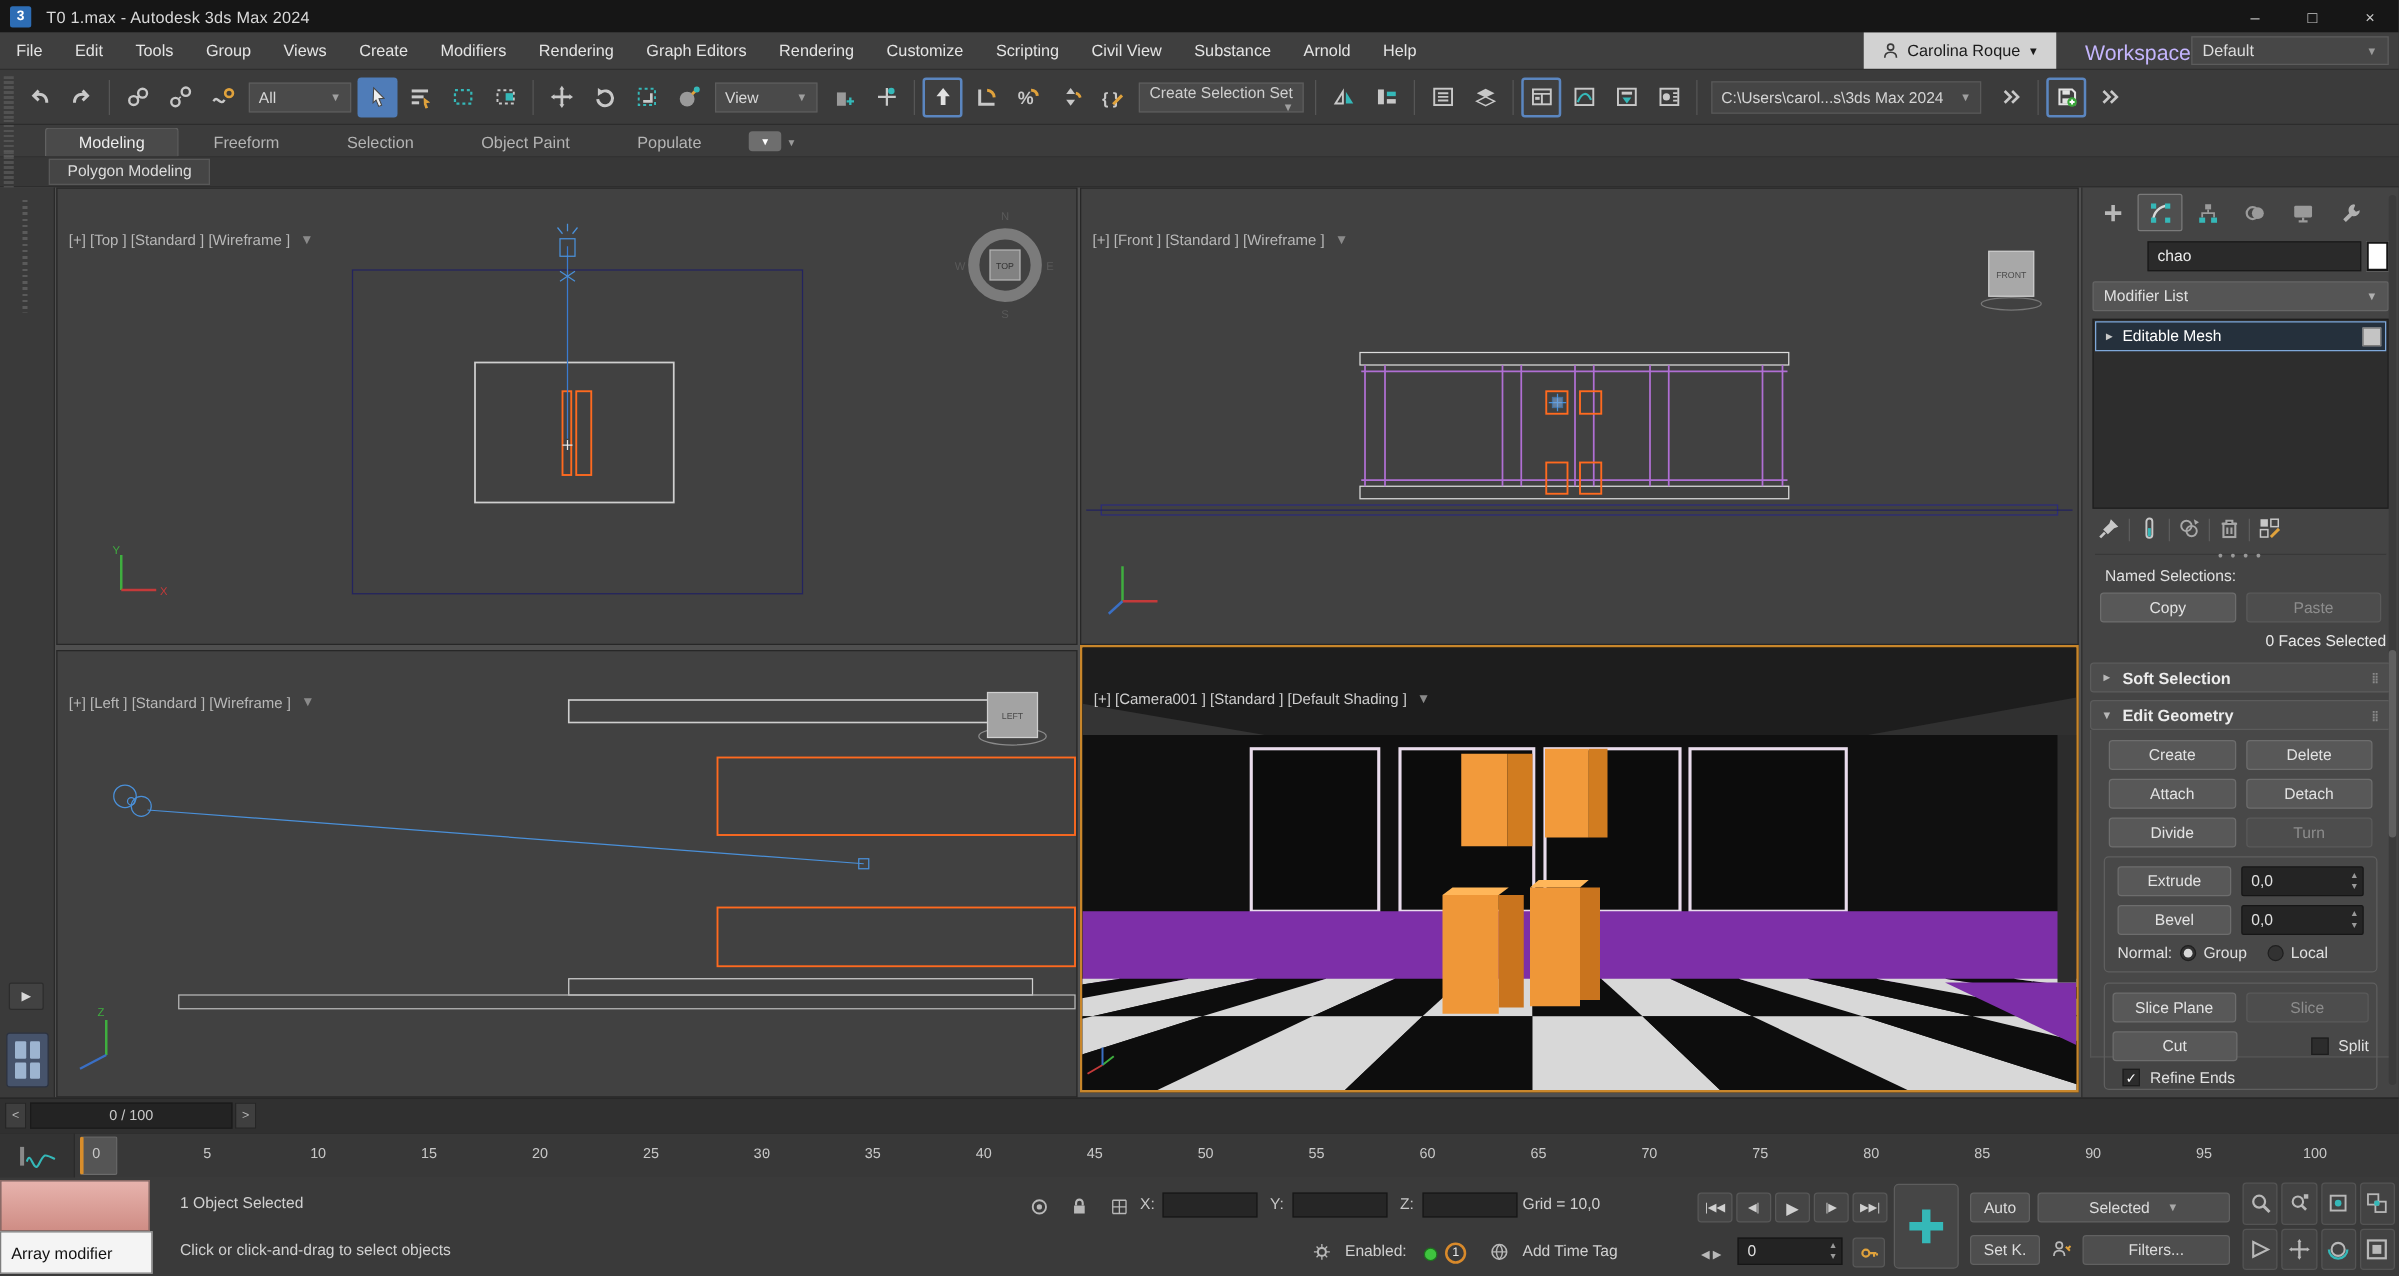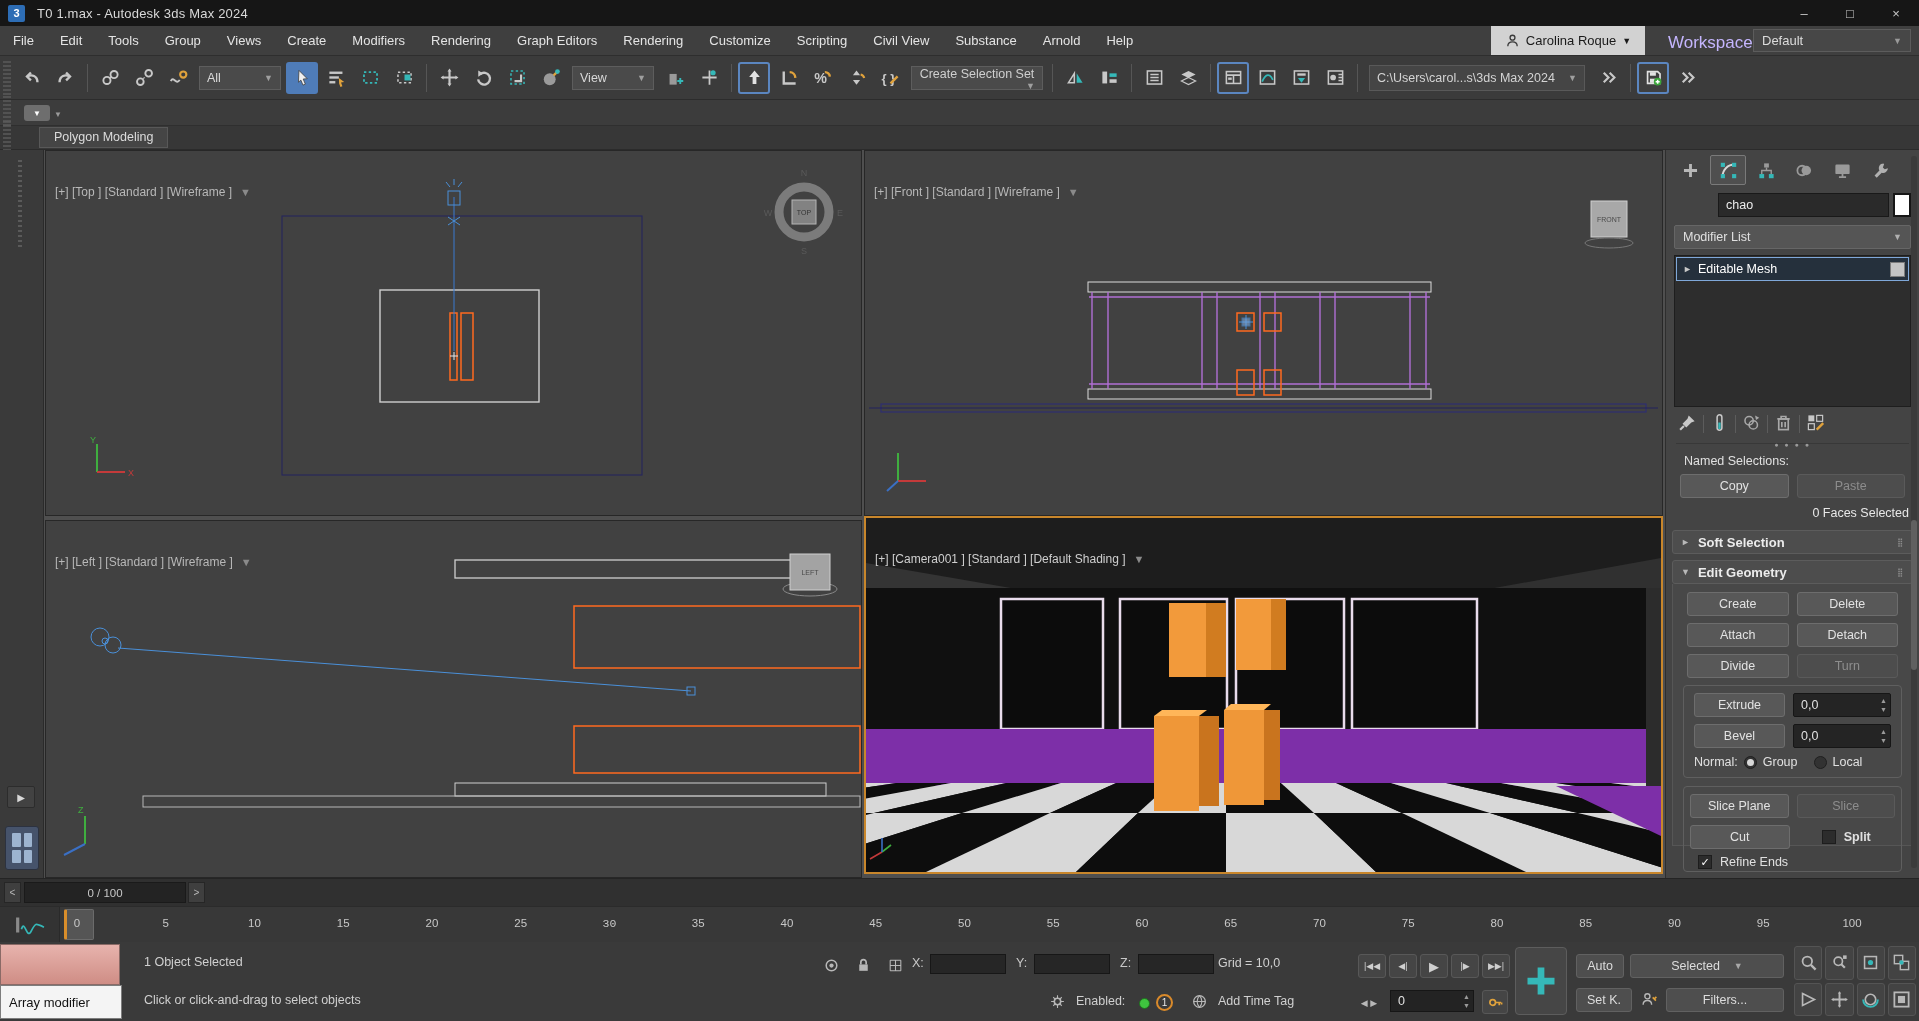--- a/index.html
+++ b/index.html
@@ -519,20 +519,27 @@
             <svg viewBox="0 0 16 16" width="19" height="19">
               <path d="M4 4l4 4-4 4M9 4l4 4-4 4" fill="none" stroke="#c8c8c8" stroke-width="1.8"></path>
             </svg>
           </span>
         </div>
       </div>
   </div>
 
   <div id="ribbontabs" class="abs">
     <div class="drag" style="align-self:center"></div>
+    <div id="ribbon-tab-list" style="display:flex;align-items:flex-end;margin-left:22px;">
+        <div class="rtab active">Modeling</div>
+        <div class="rtab">Freeform</div>
+        <div class="rtab">Selection</div>
+        <div class="rtab">Object Paint</div>
+        <div class="rtab">Populate</div>
+      </div>
     <div id="ribbon-min">▼</div>
     <div id="ribbon-min-caret">▼</div>
   </div>
   <div id="ribbonpanel" class="abs">
     <div class="drag"></div>
     <div id="pm-box">Polygon Modeling</div>
   </div>
 
   <div id="workspace-bg" class="abs"></div>
   <div id="leftstrip" class="abs">
@@ -910,21 +917,21 @@
           <span>Local</span>
         </div>
       </div>
       <div class="groupbox">
         <div class="btn-row" style="margin:0 2px 7px">
           <div class="pbtn">Slice Plane</div>
           <div class="pbtn disabled">Slice</div>
         </div>
         <div class="btn-row" style="margin:0 2px 6px">
           <div class="pbtn">Cut</div>
-          <div style="flex:1;display:flex;align-items:center;gap:8px;justify-content:center;font-weight:bold;">
+          <div style="flex:1;display:flex;align-items:center;gap:8px;justify-content:flex-end;">
             <span class="checkbox"></span>
             <span>Split</span>
           </div>
         </div>
         <div class="check-row">
           <span class="checkbox">✓</span>
           <span>Refine Ends</span>
         </div>
       </div>
     </div>

